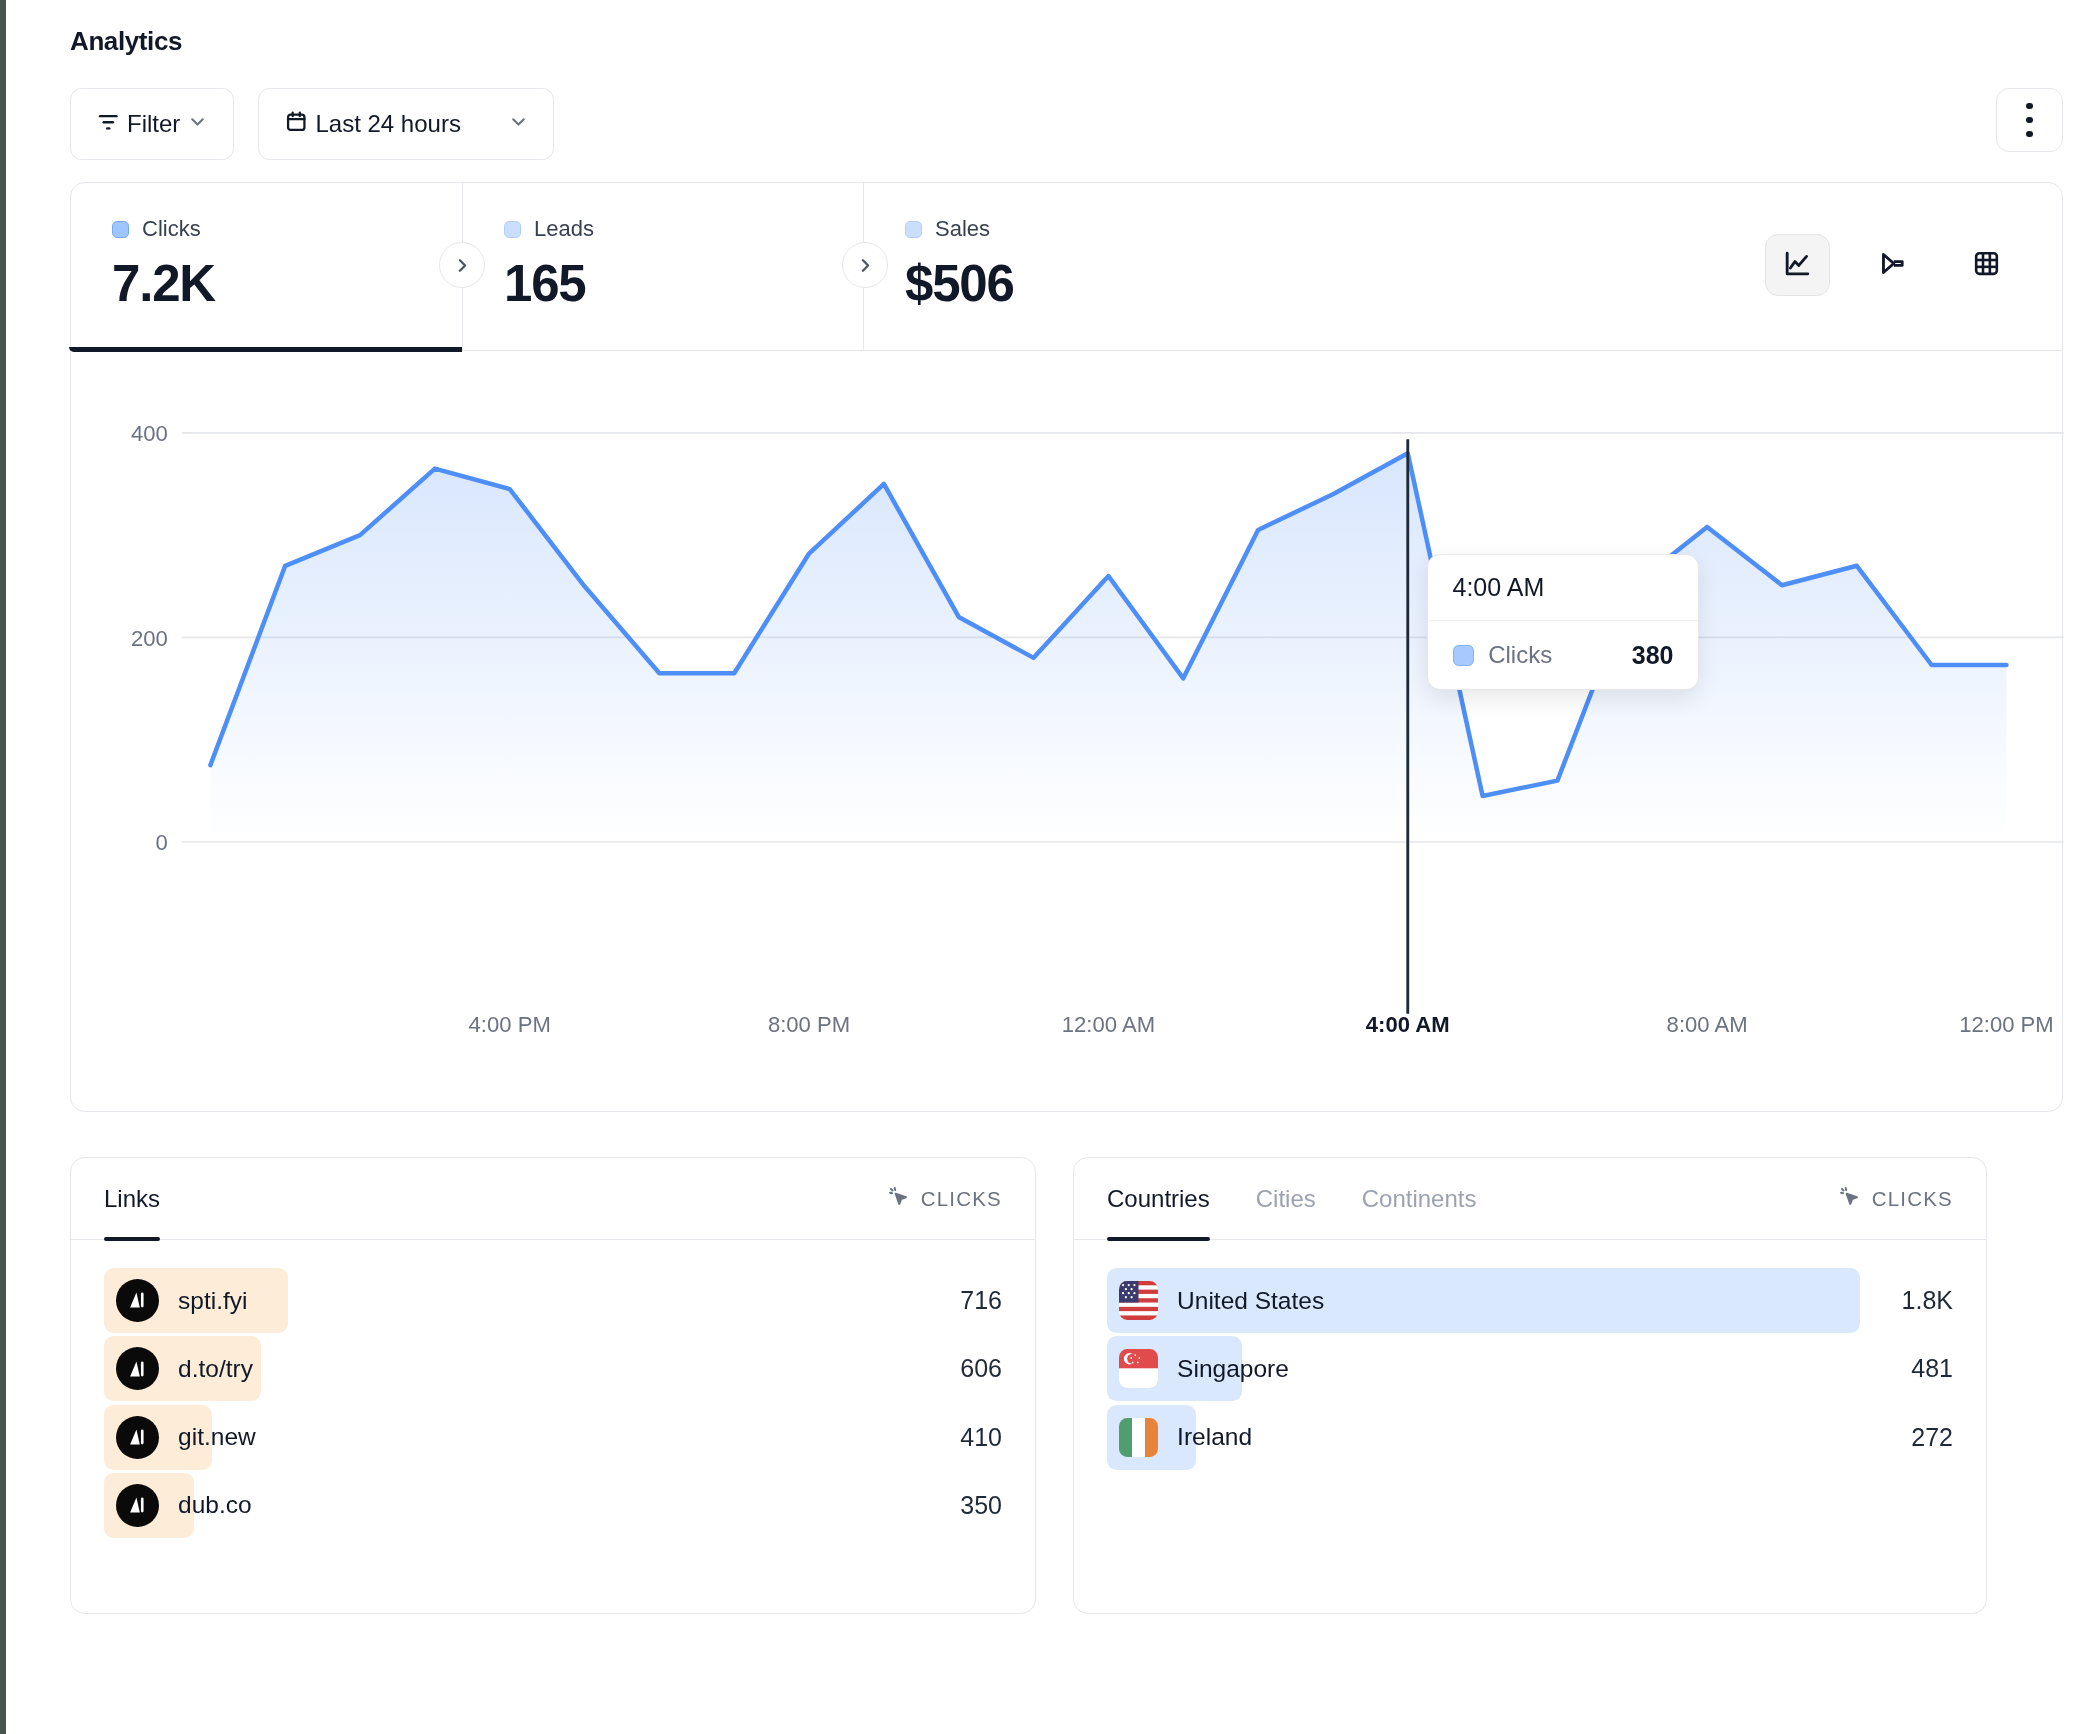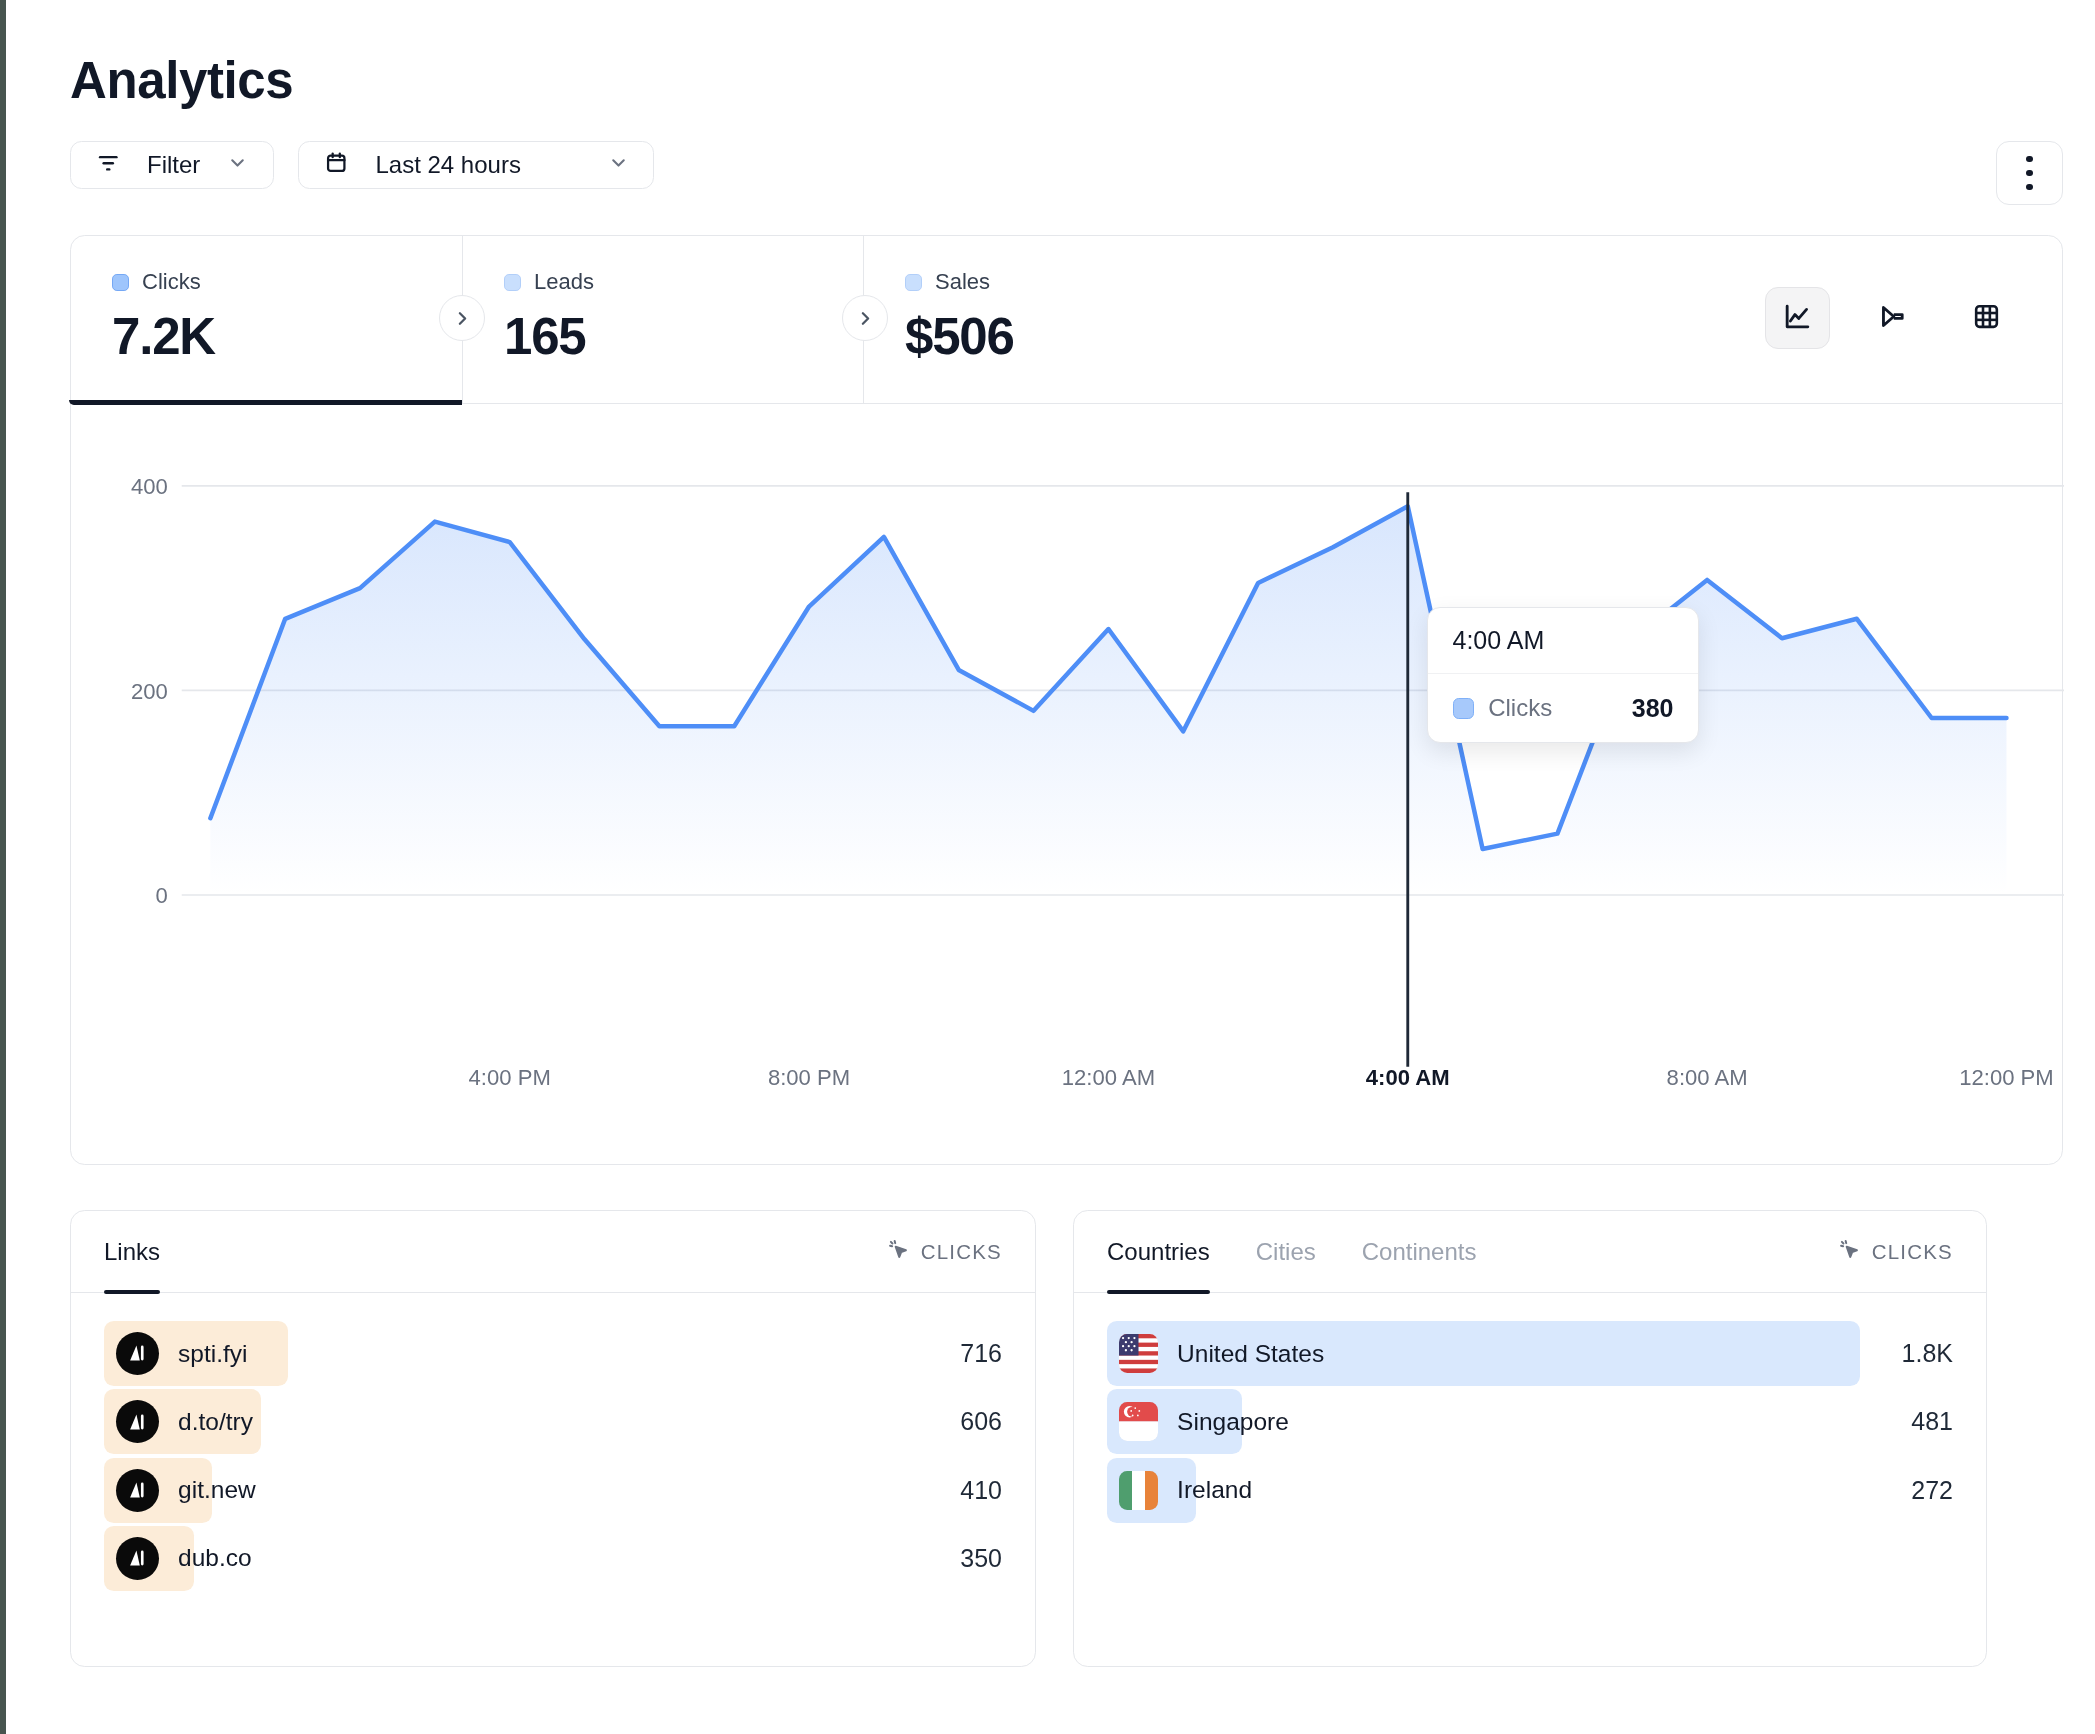--- a/index.html
+++ b/index.html
@@ -2,23 +2,23 @@
 <html style="font-size:13px"><head>
 <meta charset="utf-8">
 <style>
   * { margin:0; padding:0; box-sizing:border-box; }
   html,body { width:2096px; height:1735px; background:#ffffff; overflow:hidden;
     font-family:"Liberation Sans", sans-serif; color:#111827; }
   .side-strip { position:absolute; left:0; top:0; width:5.7px; height:1735px; background:#47554f; }
   .page { position:absolute; left:70px; top:0; width:1993px; }
 
   
-  .title { margin-top:51px; font-size:51px; font-weight:700; letter-spacing:-0.4px; color:#111827; }
+  .title { margin-top:26px; font-size:26px; font-weight:700; letter-spacing:-0.4px; color:#111827; }
   .toolbar { position:relative; margin-top:31px; height:64px; }
-  .btn { display:inline-flex; align-items:center; gap:27px; height:48px; padding:0 24.5px;
+  .btn { display:inline-flex; align-items:center; gap:7px; height:72px; padding:0 24.5px;
     border:1.6px solid #e5e7eb; border-radius:11.5px; background:#fff; font-size:24px; font-weight:500;
     color:#111827; cursor:pointer; vertical-align:top; }
   .btn + .btn { margin-left:21px;text-align:right; }
   .btn .spacer { width:33px; }
   .kebab-btn { position:absolute; right:0; top:0; width:67px; height:64px; border:1.6px solid #e5e7eb;
     border-radius:13px; background:#fff; display:flex; align-items:center; justify-content:center; cursor:pointer; }
   .kebab-btn .dots { display:flex; flex-direction:column; gap:7.4px; }
   .kebab-btn .dots i { width:6.5px; height:6.5px; border-radius:50%; background:#111827; }
 
   

